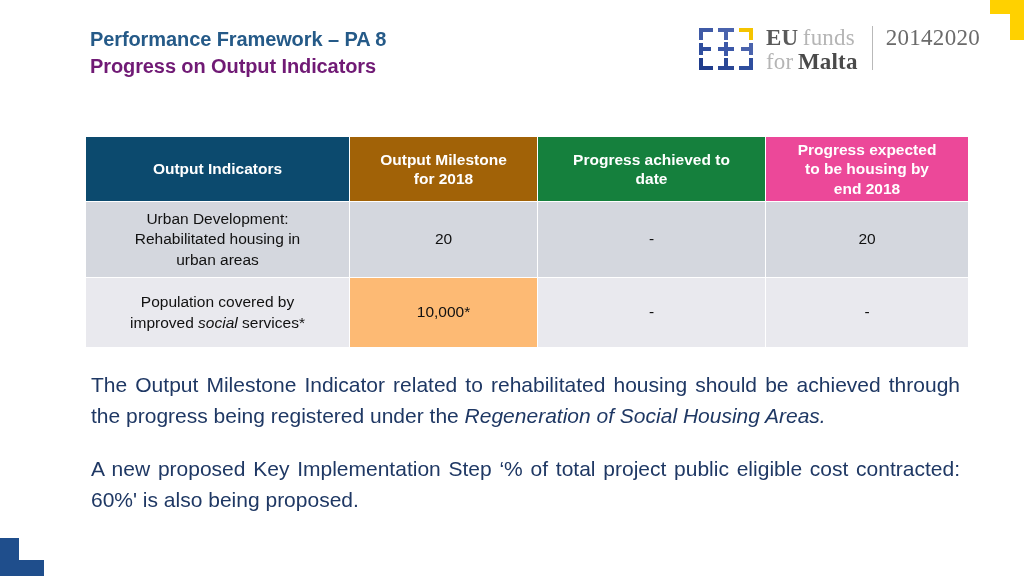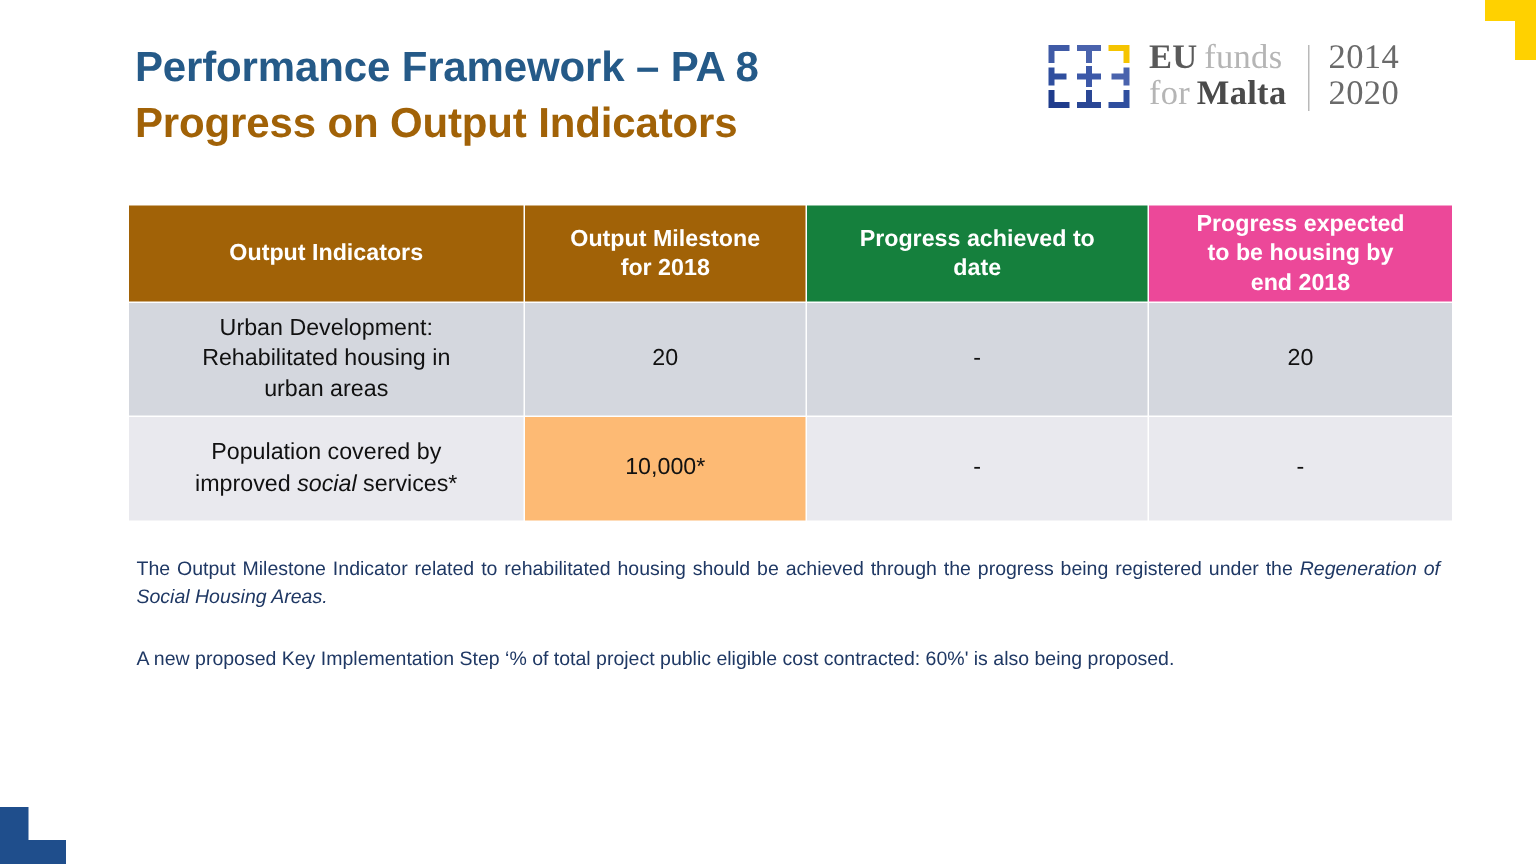--- a/index.html
+++ b/index.html
@@ -35,35 +35,35 @@
   }
 
   
   #title-block {
     position: absolute;
     left: 90px;
     top: 26px;
     width: 580px;
   }
   #title-block .tline {
-    font-size: 28px;
+    font-size: 20px;
     font-weight: bold;
     color: #255a88;
     line-height: 1.33;
     letter-spacing: -0.1px;
     white-space: nowrap;
   }
 
   
   #logo-block {
     position: absolute;
     left: 697px;
     top: 26px;
     display: flex;
-    align-items: flex-end;
+    align-items: flex-start;
     height: 48px;
   }
   #logo-mark {
     width: 58px;
     height: 46px;
     margin-right: 11px;
     flex: none;
   }
   #logo-words {
     display: flex;
@@ -101,21 +101,21 @@
   }
   #logo-divider {
     width: 1px;
     height: 44px;
     background: #b9b9b9;
     margin: 0 13px 0 14px;
     flex: none;
   }
   #logo-years {
     display: flex;
-    flex-direction: column;
+    flex-direction: row;
     justify-content: center;
     height: 48px;
     line-height: 1.04;
   }
   .lw-year {
     font-family: "Liberation Serif", serif;
     font-size: 23px;
     color: #6a6a6a;
     letter-spacing: 0.3px;
     white-space: nowrap;
@@ -166,41 +166,41 @@
   
   #notes {
     position: absolute;
     left: 91px;
     top: 369px;
     width: 869px;
   }
   #notes p {
     margin: 0;
     color: #1f3864;
-    font-size: 13px;
+    font-size: 21px;
     line-height: 1.48;
     text-align: justify;
     text-justify: inter-word;
   }
   #notes p + p { margin-top: 22px; }
 </style>
 </head>
 <body>
 
 <svg id="deco-top-right" viewBox="0 0 44 40" xmlns="http://www.w3.org/2000/svg" aria-hidden="true">
   <path d="M 10 0 L 44 0 L 44 40 L 30 40 L 30 14 L 10 14 Z" fill="#FFD100"></path>
 </svg>
 
 <svg id="deco-bottom-left" viewBox="0 0 52 46" xmlns="http://www.w3.org/2000/svg" aria-hidden="true">
   <path d="M 0 8 L 19 8 L 19 30 L 44 30 L 44 46 L 0 46 Z" fill="#1F4E8C"></path>
 </svg>
 
 <div id="title-block">
   <div class="tline" style="color: rgb(37, 90, 136);">Performance Framework – PA 8</div>
-  <div class="tline" style="color: #a16207;">Progress on Output Indicators</div>
+  <div class="tline" style="color: #701a75;">Progress on Output Indicators</div>
 </div>
 
 <div id="logo-block">
   <svg id="logo-mark" viewBox="0 0 58 46" xmlns="http://www.w3.org/2000/svg" aria-hidden="true">
 
     <path d="M 2 2 L 16 2 L 16 6 L 6 6 L 6 14 L 2 14 Z" fill="#3F5AA6"></path>
 
     <path d="M 21 2 L 37 2 L 37 6 L 31 6 L 31 14 L 27 14 L 27 6 L 21 6 Z" fill="#4A63AD"></path>
 
     <path d="M 42 2 L 56 2 L 56 14 L 52 14 L 52 6 L 42 6 Z" fill="#F5C400"></path>
@@ -233,21 +233,21 @@
 
 <table id="indicators-table">
   <colgroup>
     <col class="c1">
       <col class="c2">
       <col class="c3">
       <col class="c4">
   </colgroup>
   <thead>
     <tr>
-      <th style="background: #a16207;">
+      <th style="background: #0c4a6e;">
         <span>Output Indicators</span>
       </th>
       <th style="background: #a16207;">
         <span>Output Milestone</span><br>
         <span>for 2018</span>
       </th>
       <th style="background: #15803d;">
         <span>Progress achieved to</span><br>
         <span>date</span>
       </th>

